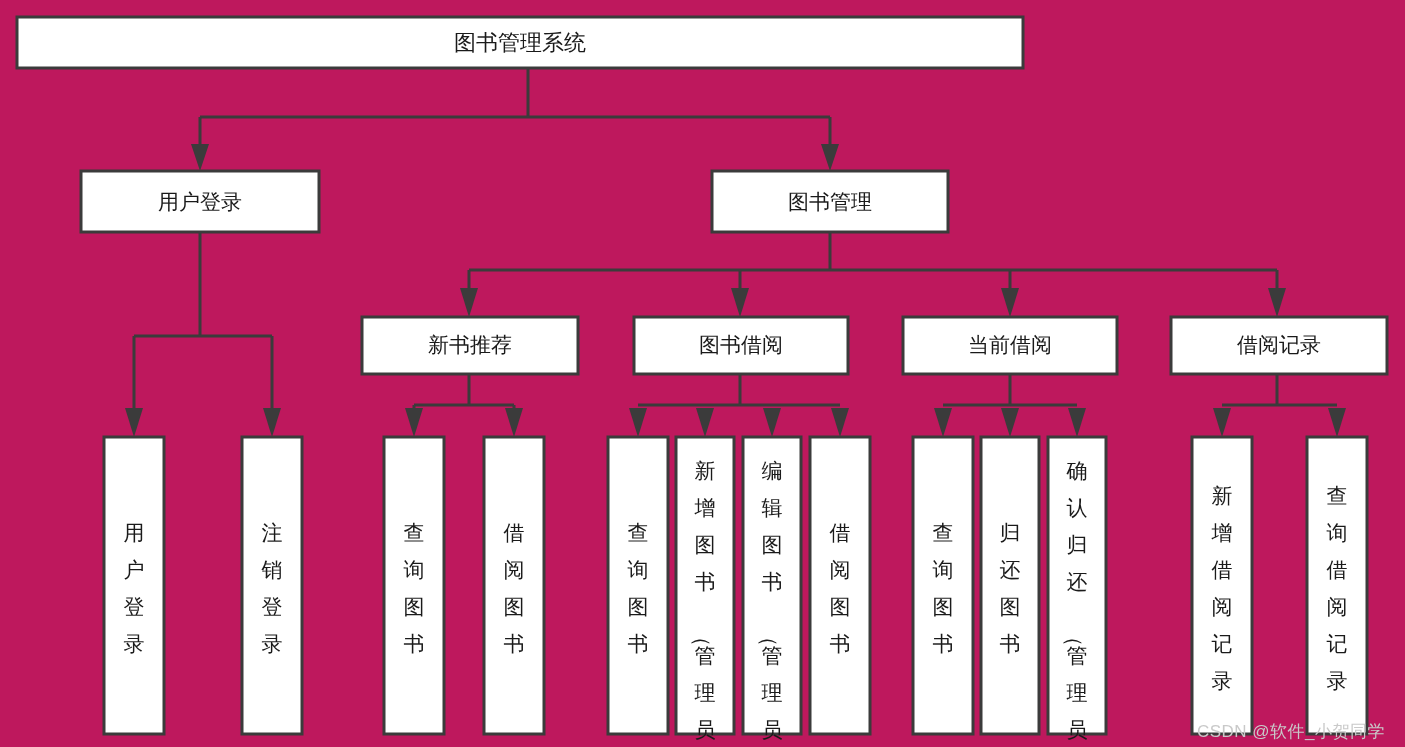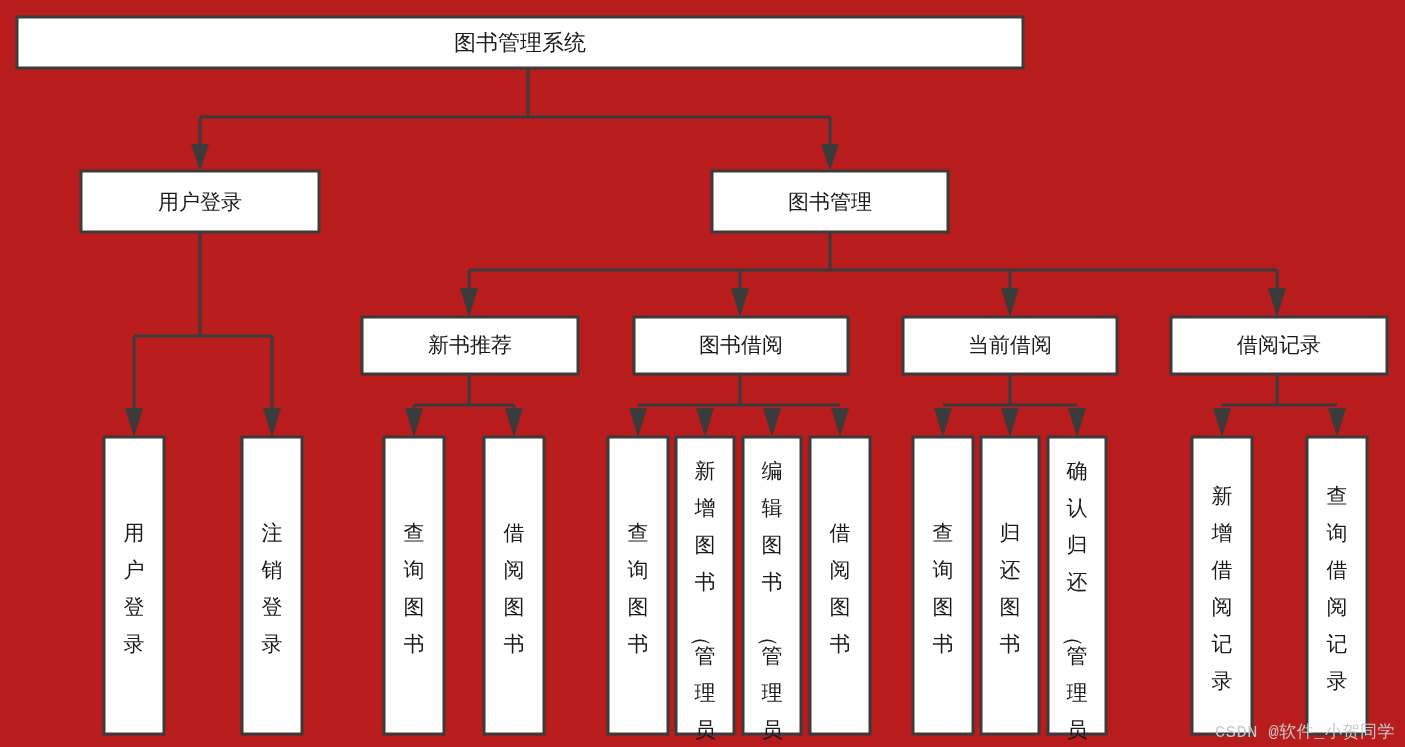--- a/index.html
+++ b/index.html
@@ -10,21 +10,21 @@
   body {
     width: 1405px;
     height: 747px;
     font-family: "Liberation Sans", "DejaVu Sans", sans-serif;
     overflow: hidden;
   }
   #diagram-root {
     position: relative;
     width: 1405px;
     height: 747px;
-    background: #b91c1c;
+    background: #be185d;
   }
   svg#flow {
     position: absolute;
     left: 0;
     top: 0;
     width: 1405px;
     height: 747px;
     display: block;
   }
   .node-box {
@@ -53,23 +53,23 @@
     font-size: 22px;
   }
   .vlabel {
     font-family: "Liberation Sans", "DejaVu Sans", sans-serif;
     fill: #1a1a1a;
     font-size: 21px;
     text-anchor: middle;
   }
   .watermark {
     position: absolute;
-    right: 10px;
+    right: 20px;
     bottom: 4px;
-    font-family: Liberation Mono, monospace;
+    font-family: Liberation Sans, sans-serif;
     font-size: 17px;
     color: #c9c9c9;
     white-space: nowrap;
     letter-spacing: 0.5px;
     user-select: none;
   }
 </style>
 </head>
 <body>
 

